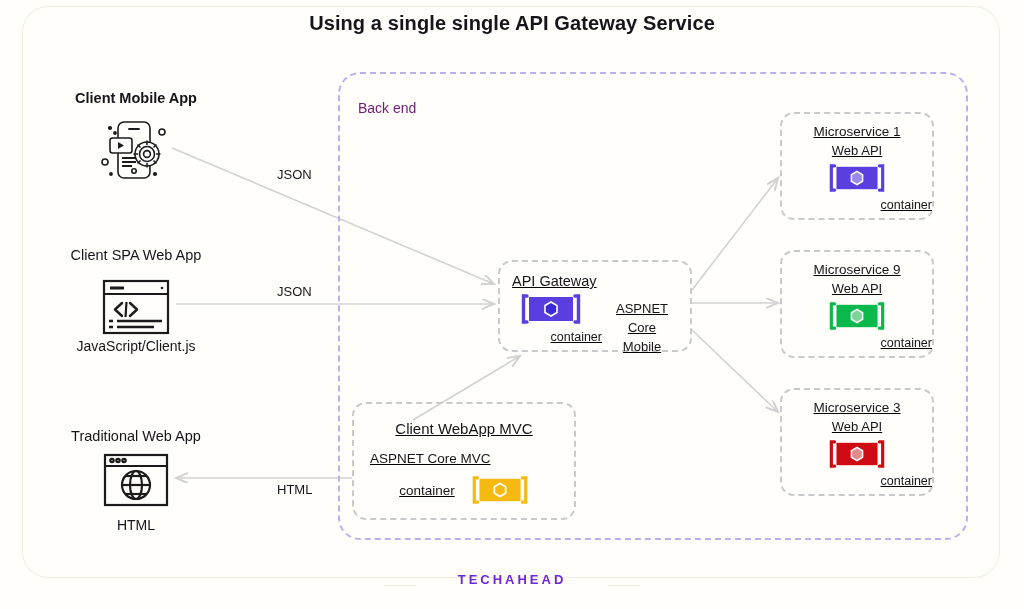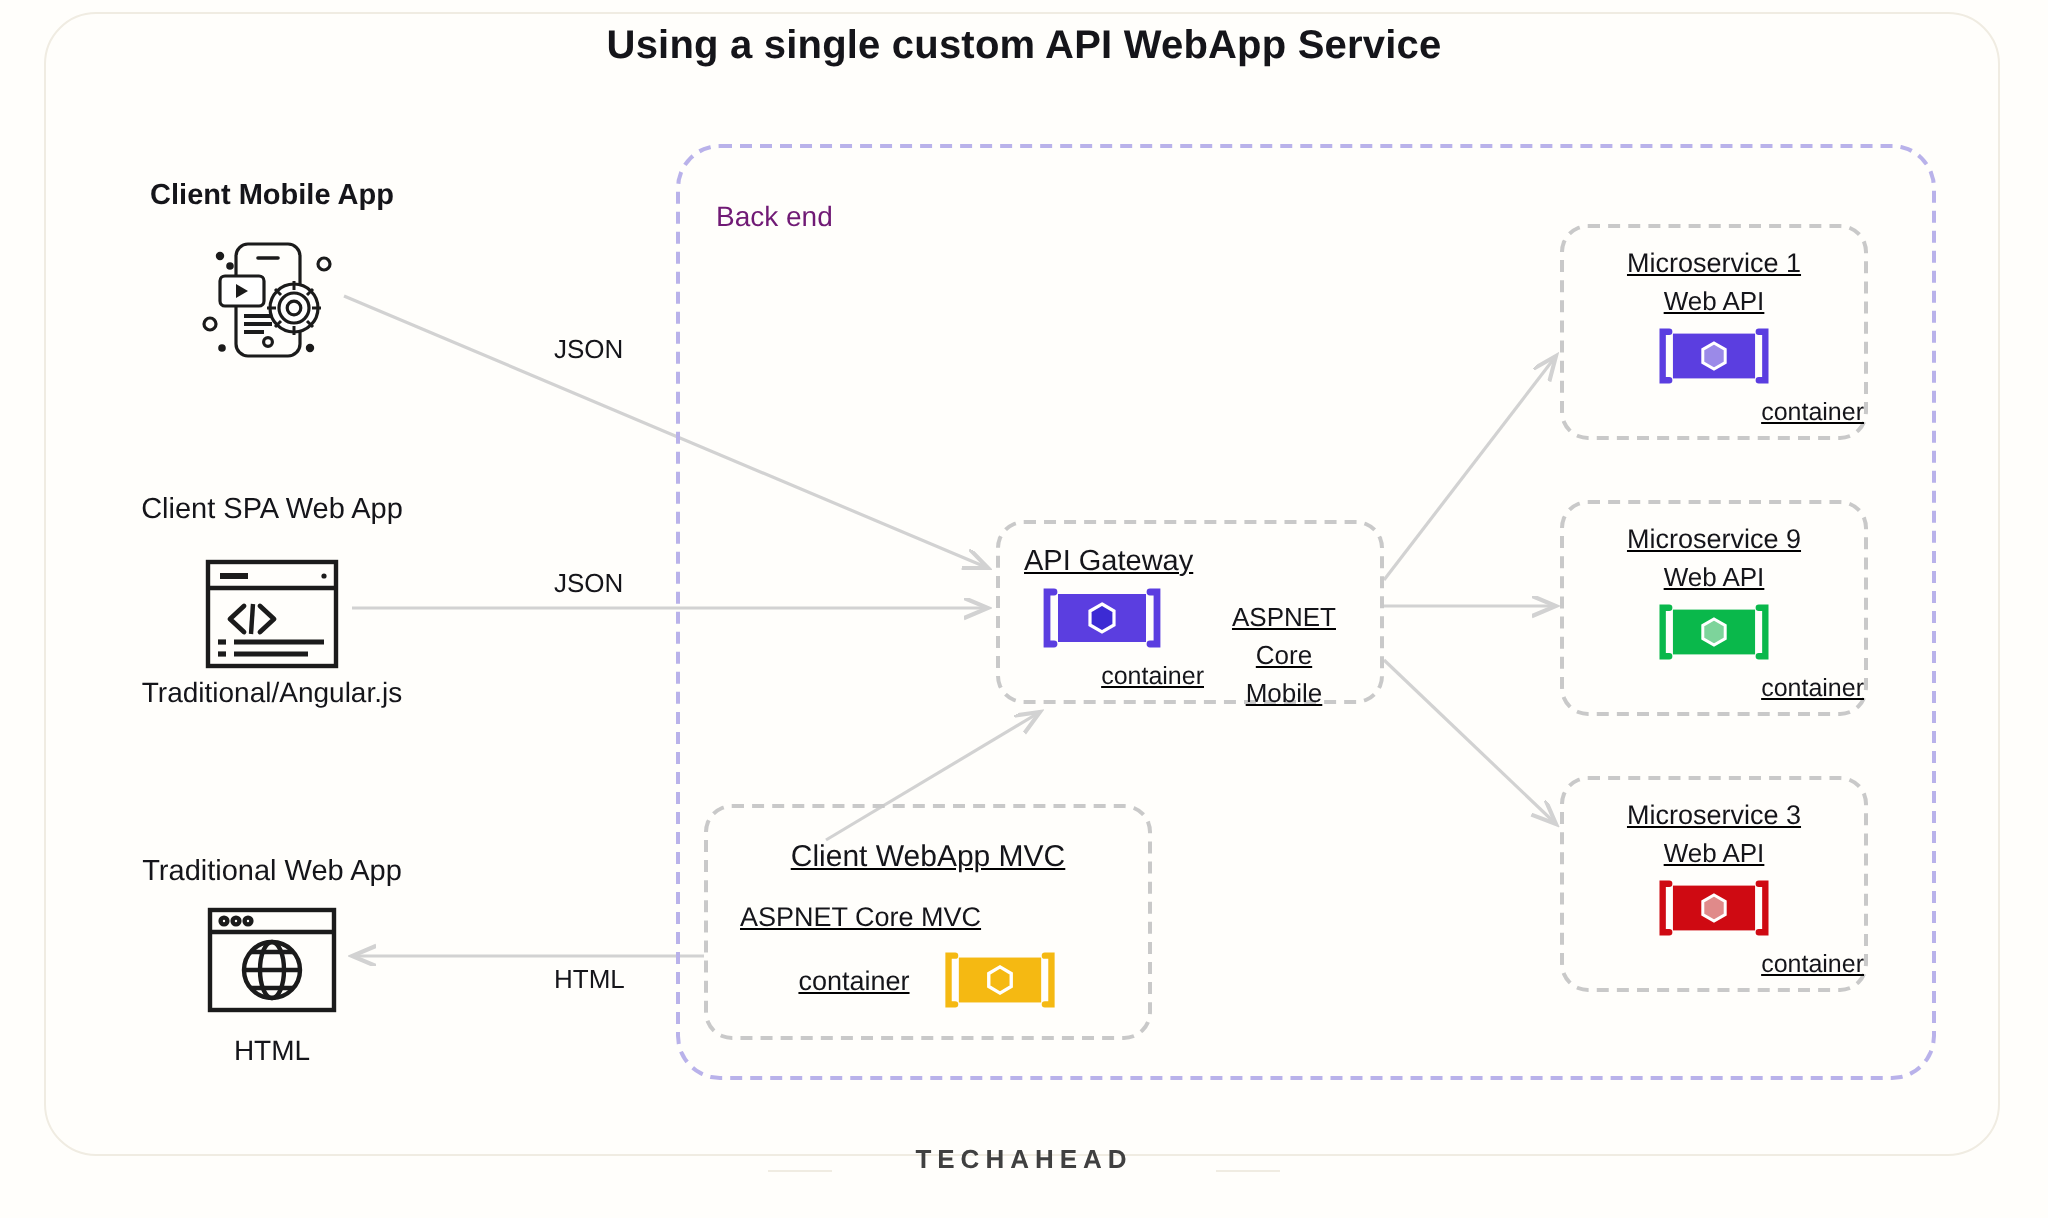--- a/index.html
+++ b/index.html
@@ -124,40 +124,40 @@
     pointer-events: none;
   }
   #watermark {
     position: absolute;
     left: 0;
     top: 572px;
     width: 1024px;
     text-align: center;
     font-size: 13px;
     letter-spacing: 3px;
-    color: #404040;
+    color: #6d28d9;
     font-weight: bold;
   }
   .wm-rule {
     position: absolute;
     top: 585px;
     height: 1px;
     background: #f0ece2;
   }
   #wm-rule-left { left: 384px; width: 32px; }
   #wm-rule-right { left: 608px; width: 32px; }
 </style>
 </head>
 <body>
 
 <div id="page">
 
   <div id="frame"></div>
 
-  <div id="title">Using a single custom API WebApp Service</div>
+  <div id="title">Using a single single API Gateway Service</div>
 
   <svg id="arrows" viewBox="0 0 1024 609">
     <defs>
       <marker id="ah" markerWidth="9" markerHeight="9" refX="7.6" refY="3.2" orient="auto">
         <path d="M0,0 L7.6,3.2 L0,6.4" fill="none" stroke="#d2d2d2" stroke-width="1.3"></path>
       </marker>
     </defs>
 
     <line x1="172" y1="148" x2="494" y2="284" stroke="#d2d2d2" stroke-width="1.6" marker-end="url(#ah)"></line>
 
@@ -224,21 +224,21 @@
         <path d="M22,25 L15,31.5 L22,38" stroke-width="2.4" stroke-linecap="round" stroke-linejoin="round"></path>
         <path d="M30,25 L37,31.5 L30,38" stroke-width="2.4" stroke-linecap="round" stroke-linejoin="round"></path>
         <line x1="26.5" y1="24" x2="25.5" y2="39" stroke-width="2.2"></line>
         <line x1="9" y1="43" x2="13" y2="43" stroke-width="2.6"></line>
         <line x1="17" y1="43" x2="62" y2="43" stroke-width="2.6"></line>
         <line x1="9" y1="49" x2="13" y2="49" stroke-width="2.6"></line>
         <line x1="17" y1="49" x2="54" y2="49" stroke-width="2.6"></line>
       </g>
     </svg>
   </div>
-  <div class="client-caption" style="left:6px; top:338px;">Traditional/Angular.js</div>
+  <div class="client-caption" style="left:6px; top:338px;">JavaScript/Client.js</div>
   <div class="edge-label" style="left:277px; top:284px;">JSON</div>
 
   <div class="client-title" style="left:6px; top:428px;">Traditional Web App</div>
   <div class="client-icon" style="left:101px; top:452px;">
     <svg width="70" height="58" viewBox="0 0 70 58">
       <g fill="none" stroke="#1b1b1b" stroke-width="2.2">
         <rect x="4" y="3" width="62" height="50"></rect>
         <line x1="4" y1="14" x2="66" y2="14"></line>
         <circle cx="11" cy="8.5" r="1.7"></circle>
         <circle cx="17" cy="8.5" r="1.7"></circle>

